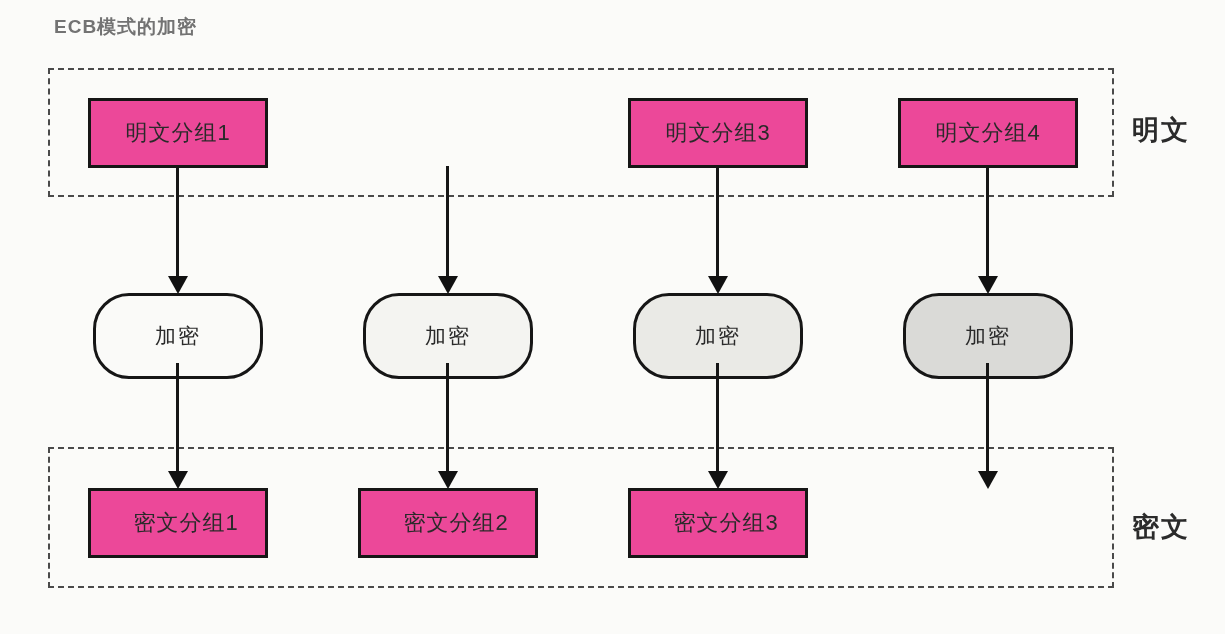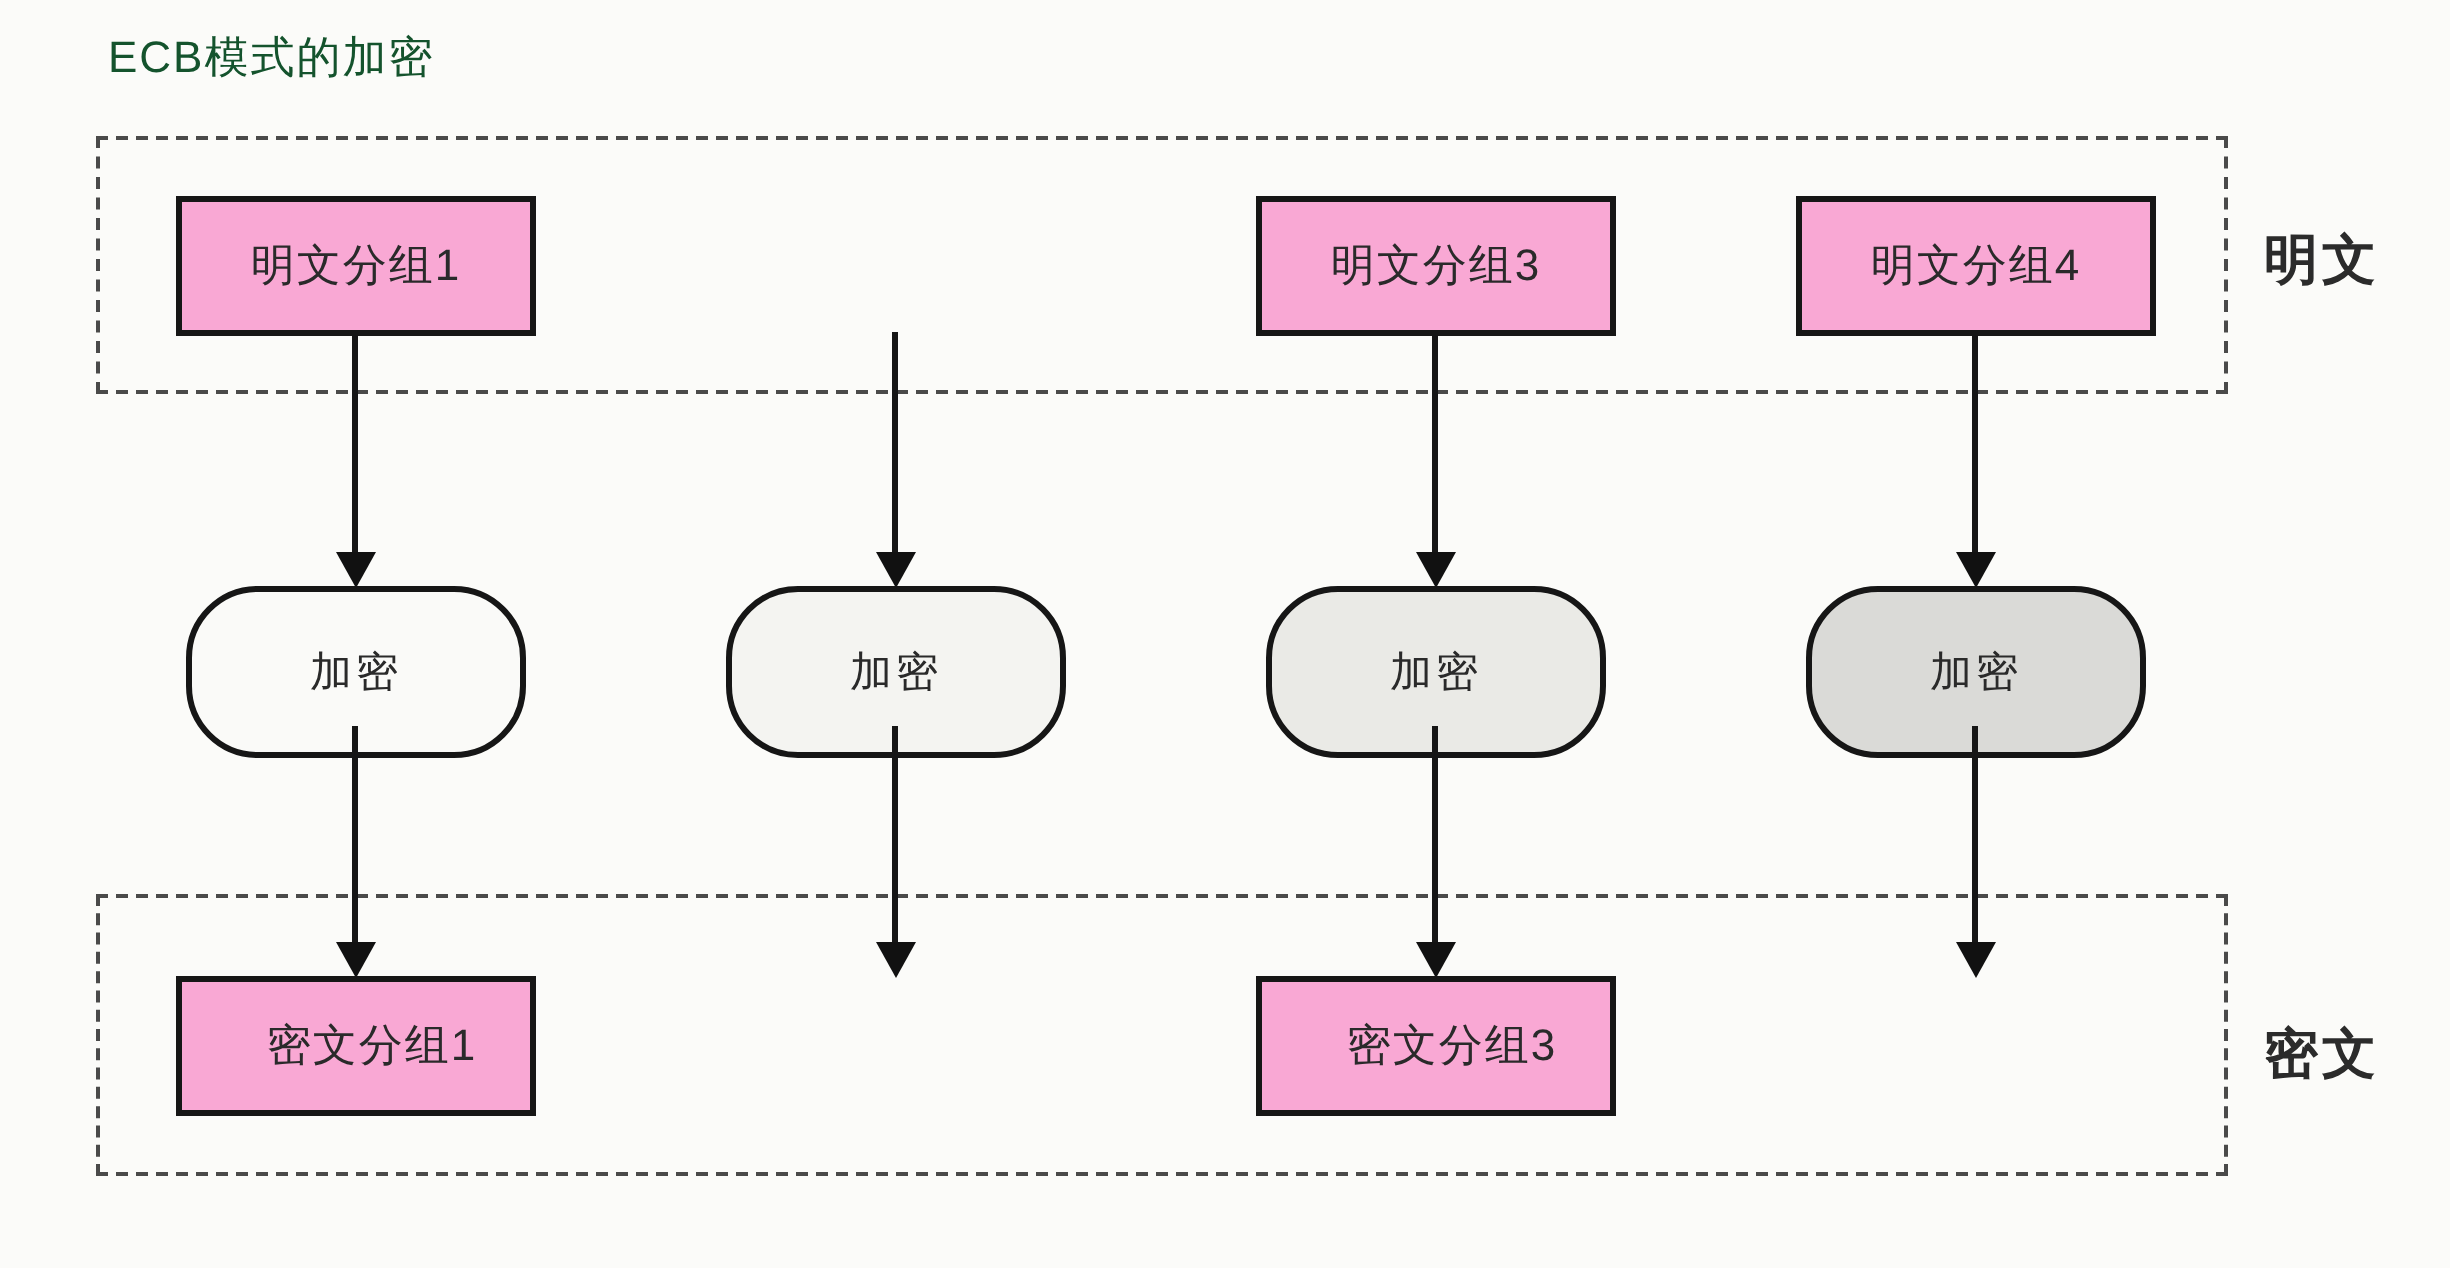--- a/index.html
+++ b/index.html
@@ -12,23 +12,23 @@
     width: 1225px;
     height: 634px;
     background: #fbfbf9;
     font-family: "Liberation Sans", "DejaVu Sans", sans-serif;
     overflow: hidden;
   }
   .title {
     position: absolute;
     left: 54px;
     top: 14px;
-    font-size: 22px;
-    font-weight: 400;
-    color: #14532d;
+    font-size: 19px;
+    font-weight: 700;
+    color: #737373;
     letter-spacing: 1px;
   }
   .dashed-region {
     position: absolute;
     left: 48px;
     width: 1066px;
     border: 2px dashed #4a4a4a;
     box-sizing: border-box;
     background: transparent;
   }
@@ -50,21 +50,21 @@
     width: 182px;
     height: 634px;
   }
   .block {
     position: absolute;
     left: 1px;
     width: 180px;
     height: 70px;
     box-sizing: border-box;
     border: 3px solid #161616;
-    background: #f9a8d4;
+    background: #ec4899;
     display: flex;
     align-items: center;
     justify-content: center;
     font-size: 22px;
     font-weight: 500;
     color: #2a2a2a;
     letter-spacing: 1px;
   }
   .pt-block { top: 98px; }
   .ct-block { top: 488px; padding-left: 16px; }
@@ -127,20 +127,21 @@
     <div class="arrowhead arrowhead-2"></div>
     <div class="block ct-block">密文分组1</div>
   </div>
 
   <div class="col" style="left:357px">
     <div class="vline vline-1"></div>
     <div class="arrowhead arrowhead-1"></div>
     <div class="pill" style="background: rgb(244, 244, 241);">加密</div>
     <div class="vline vline-2"></div>
     <div class="arrowhead arrowhead-2"></div>
+    <div class="block ct-block">密文分组2</div>
   </div>
 
   <div class="col" style="left:627px">
     <div class="block pt-block">明文分组3</div>
     <div class="vline vline-1"></div>
     <div class="arrowhead arrowhead-1"></div>
     <div class="pill" style="background: rgb(234, 234, 230);">加密</div>
     <div class="vline vline-2"></div>
     <div class="arrowhead arrowhead-2"></div>
     <div class="block ct-block">密文分组3</div>

